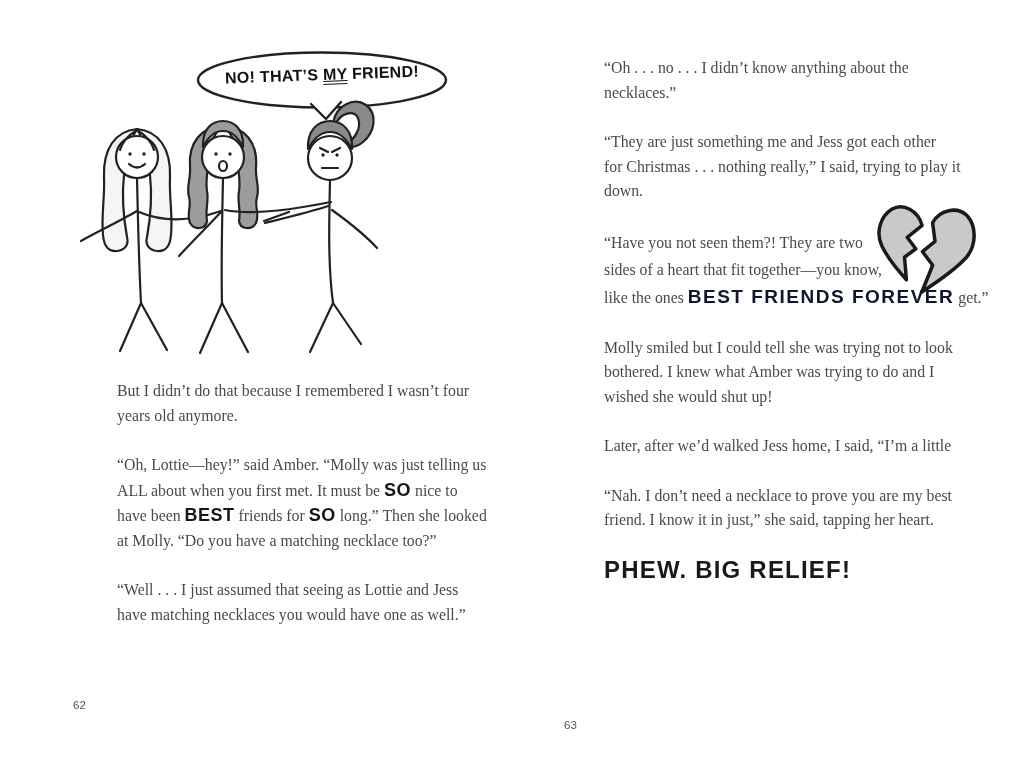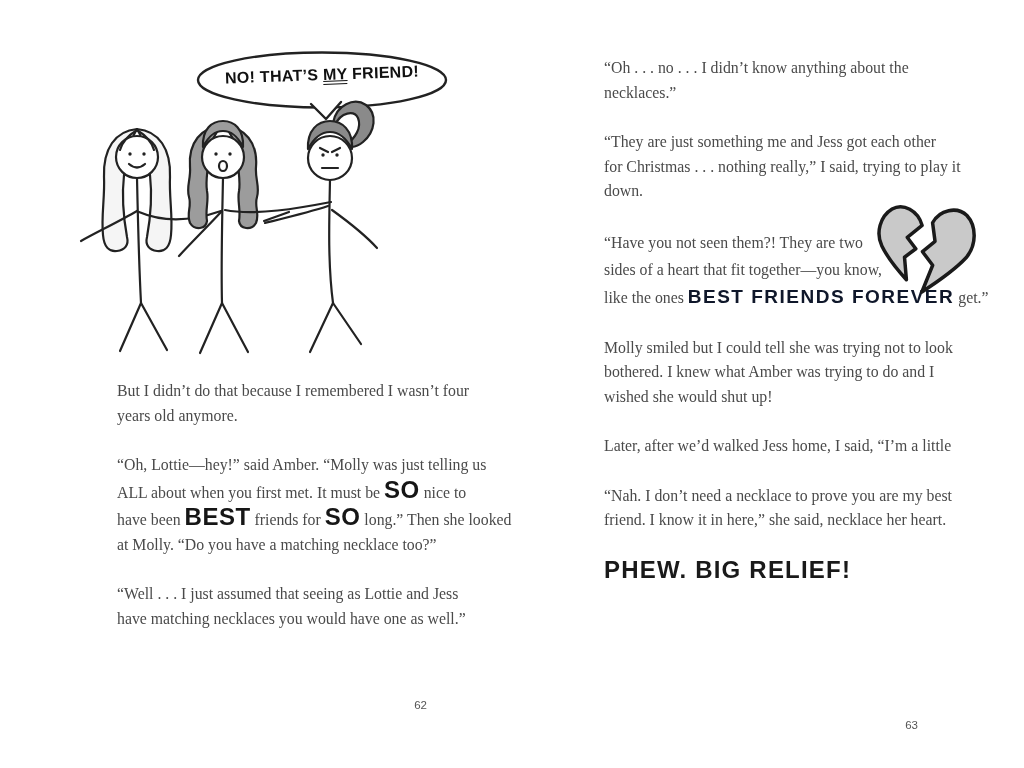--- a/index.html
+++ b/index.html
@@ -15,38 +15,38 @@
     line-height:24.5px;
     white-space:nowrap;
     color:#4a4a4a;
   }
   #left-text{left:73px;top:379px;width:354px;margin-left:44px;}
   #right-text{left:588px;top:56px;width:354px;margin-left:16px;}
   
   .hand{
     font-family:"Liberation Sans", sans-serif;
     font-weight:bold;color:#161616;
-    font-size:24px;letter-spacing:0.5px;
+    font-size:18px;letter-spacing:0.5px;
   }
   .hand-bff{
     font-family:"Liberation Sans", sans-serif;
     font-weight:bold;color:#0f172a;
     font-size:19px;letter-spacing:1.5px;
   }
   p.heart-wrap{line-height:27px;}
   p.phew{
     font-family:"Liberation Sans", sans-serif;
     font-weight:bold;color:#1a1a1a;
     font-size:24px;letter-spacing:1.2px;
     margin-top:3px;
   }
   
   .pagenum{
     font-family:"Liberation Sans", sans-serif;
-    font-size:11.5px;color:#555;text-align:right;
+    font-size:11.5px;color:#555;text-align:left;
   }
   #left-pagenum{left:73px;top:699px;width:354px;}
   #right-pagenum{left:564px;top:699px;width:354px;margin-top:20px;}
   
   #illustration{left:75px;top:45px;width:380px;height:320px;}
   #bubble-text{
     position:absolute;left:127px;top:21px;width:240px;
     text-align:center;
     font-family:"Liberation Sans", sans-serif;
     font-weight:bold;font-size:16px;letter-spacing:0.3px;
@@ -134,21 +134,21 @@
   <p><span>“Oh . . . no . . . I didn’t know anything about the</span><br><span>necklaces.”</span></p>
 
   <p><span>“They are just something me and Jess got each other</span><br><span>for Christmas . . . nothing really,” I said, trying to play it</span><br><span>down.</span></p>
 
   <p class="heart-wrap"><span>“Have you not seen them?! They are two</span><br><span>sides of a heart that fit together—you know,</span><br><span>like the ones </span><span class="hand-bff">BEST FRIENDS FOREVER</span><span> get.”</span></p>
 
   <p><span>Molly smiled but I could tell she was trying not to look</span><br><span>bothered. I knew what Amber was trying to do and I</span><br><span>wished she would shut up!</span></p>
 
   <p><span>Later, after we’d walked Jess home, I said, “I’m a little</span><br></p>
 
-  <p><span>“Nah. I don’t need a necklace to prove you are my best</span><br><span>friend. I know it in here,” she said, necklace her heart.</span></p>
+  <p><span>“Nah. I don’t need a necklace to prove you are my best</span><br><span>friend. I know it in just,” she said, tapping her heart.</span></p>
 
   <p class="phew">PHEW. BIG RELIEF!</p>
 </div>
 
 <div id="broken-heart" class="abs">
   <svg width="104" height="92" viewBox="0 0 104 92">
     <g fill="#c9c9c9" stroke="#1a1a1a" stroke-width="3.5" stroke-linejoin="round" stroke-linecap="round">
       <path d="M46,24 C40,10 24,4 14,12 C3,21 1,38 9,50 C15,59 26,70 38,80 L33,58 L43,48 L33,38 L46,24 Z"></path>
       <path d="M56,20 C61,6 78,0 89,8 C100,17 103,36 94,50 C85,63 70,77 55,90 L62,62 L50,50 L61,38 L56,20 Z"></path>
     </g>

